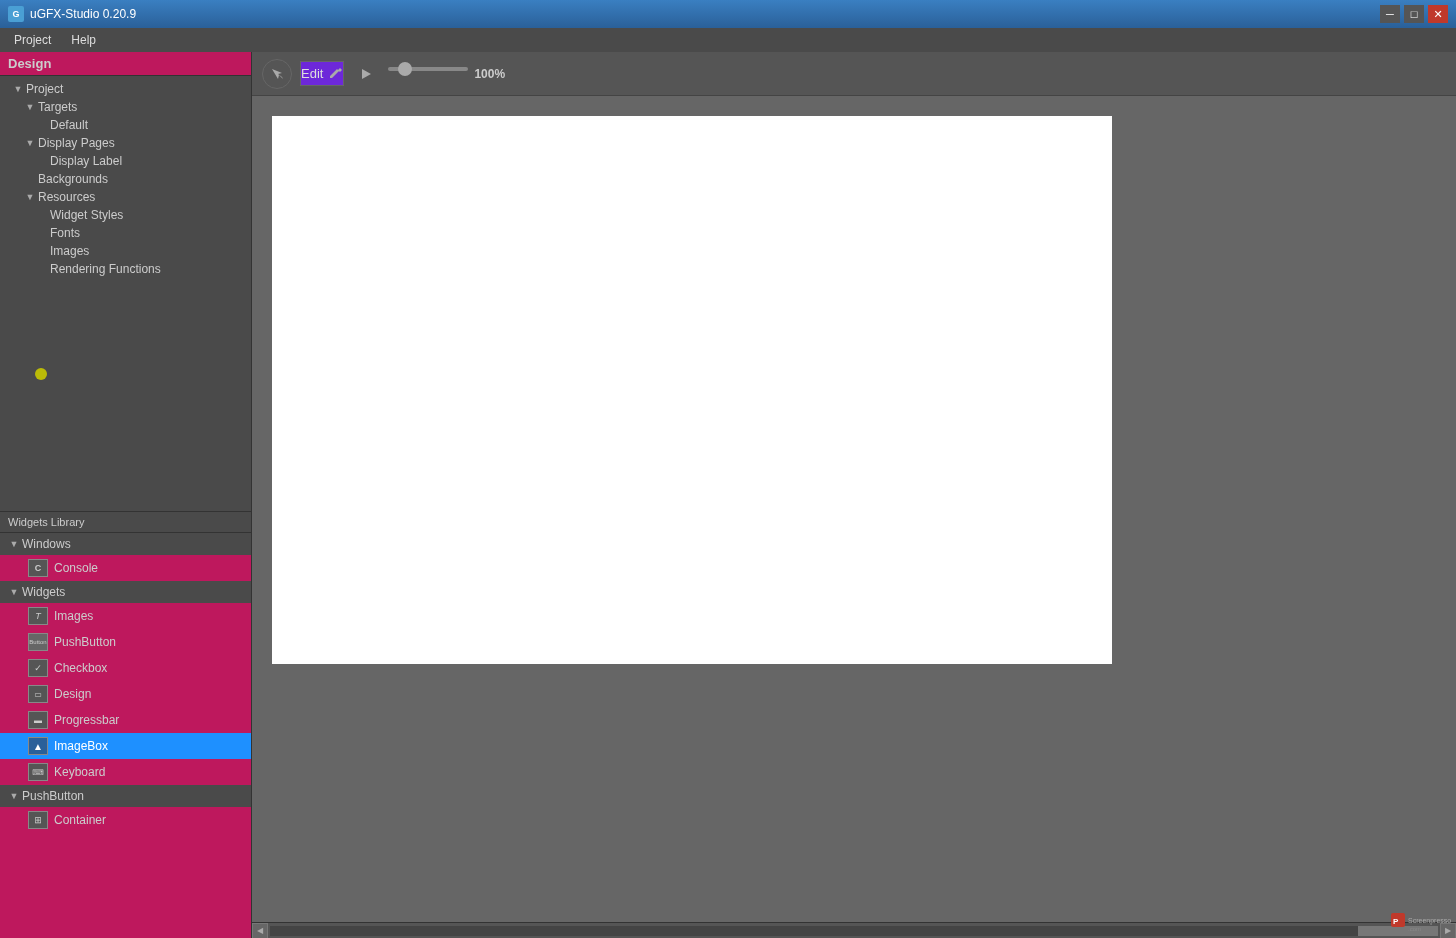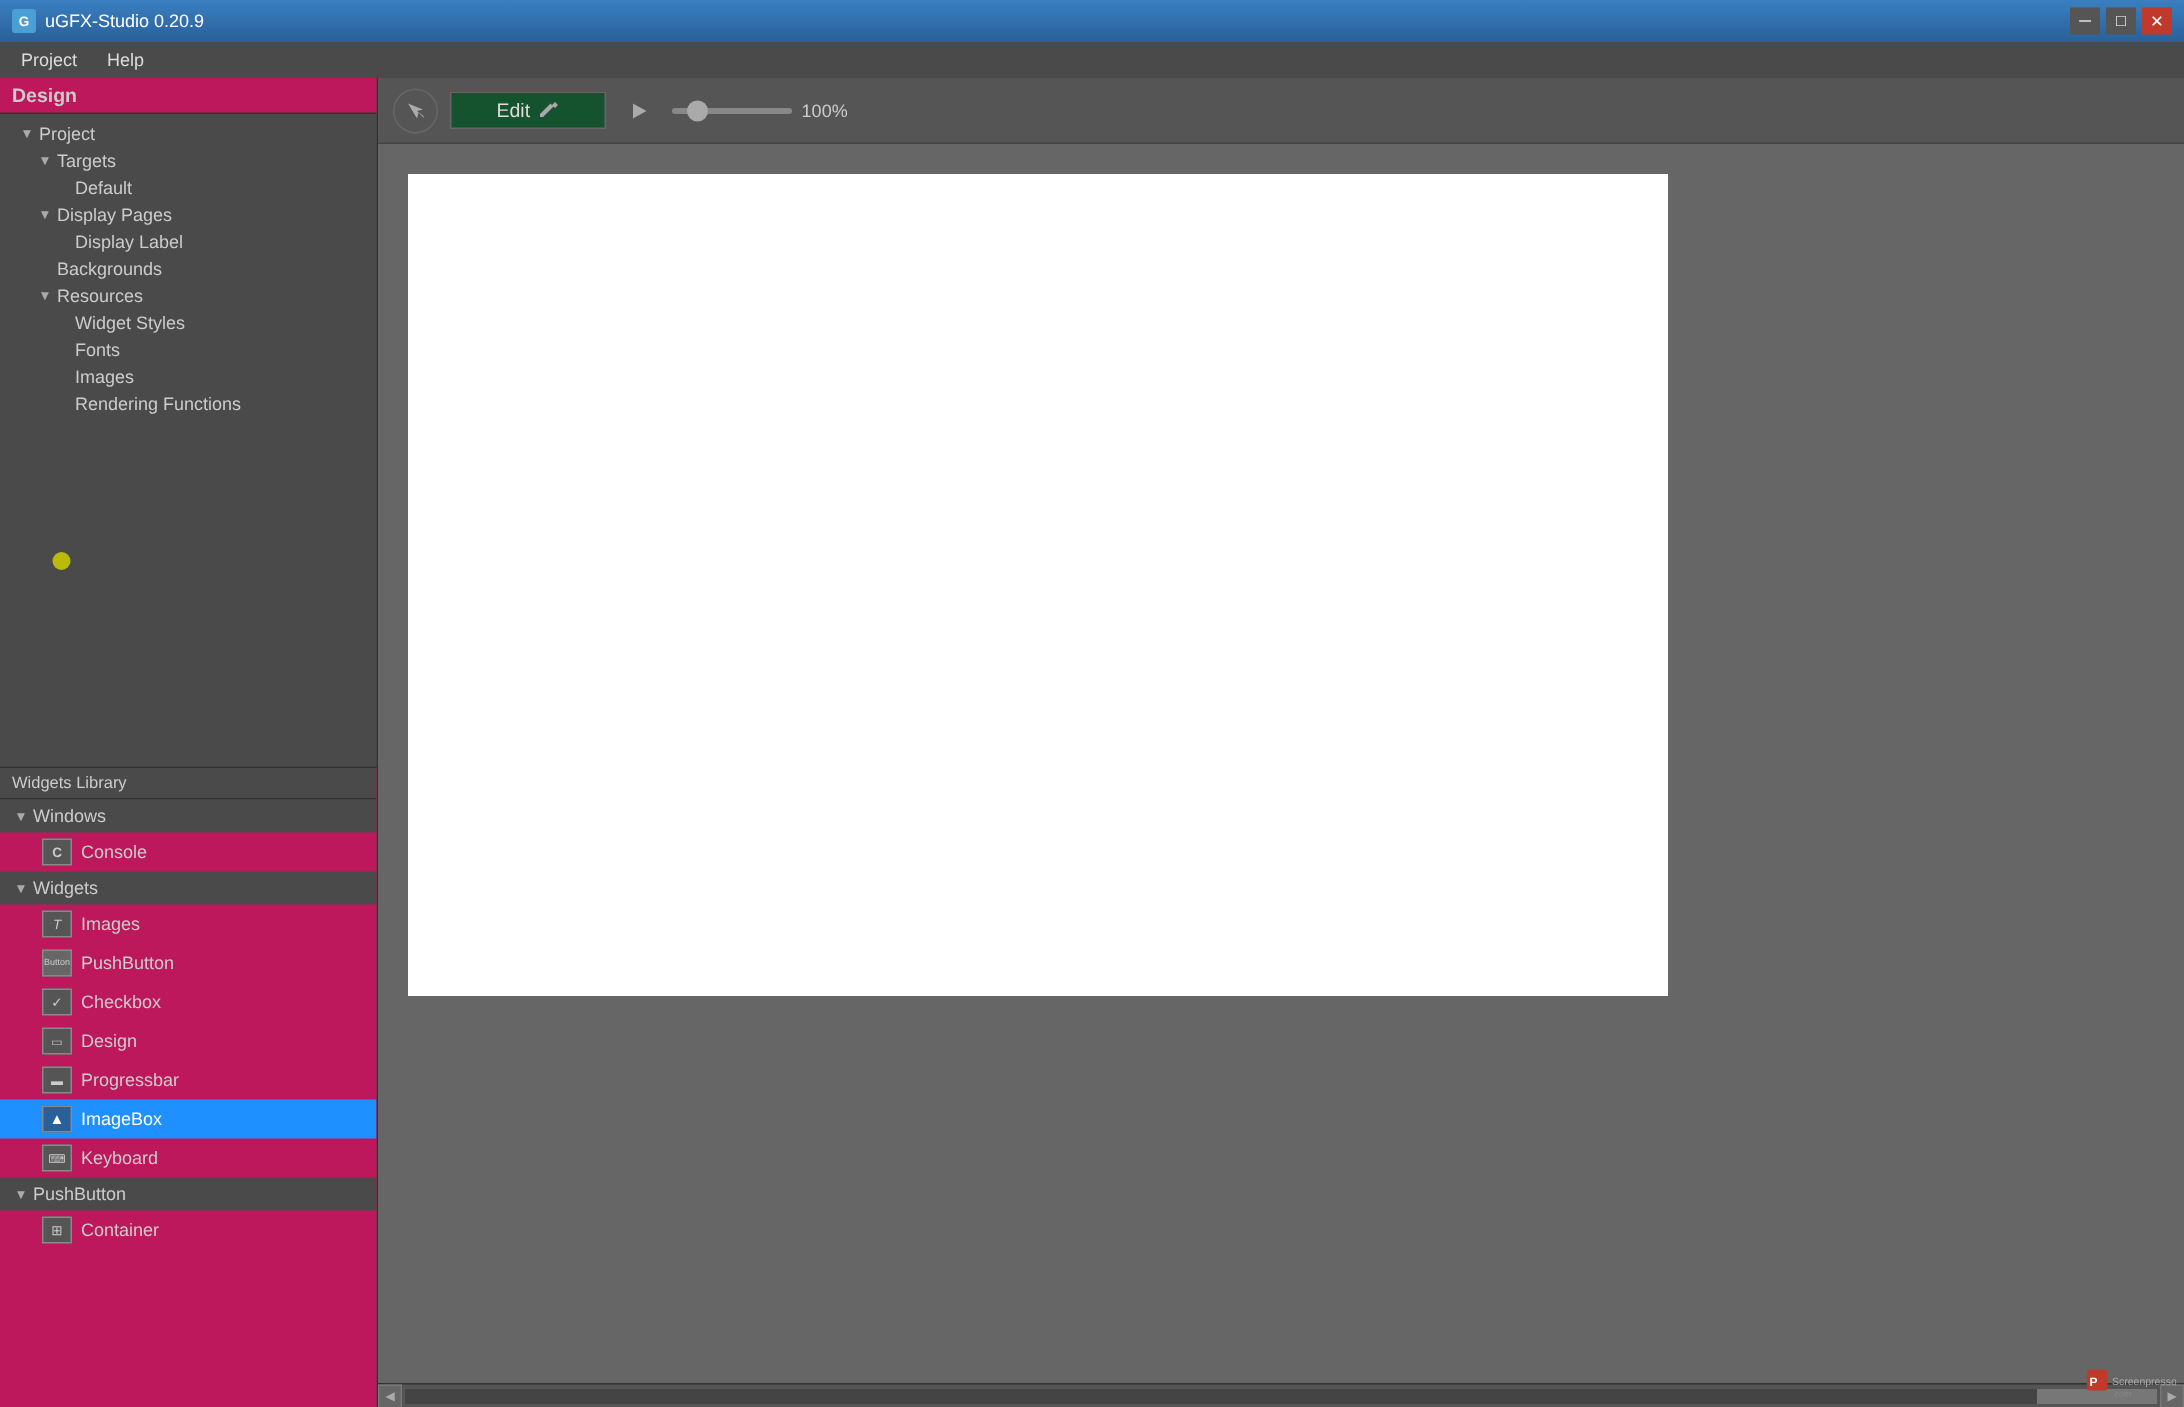--- a/index.html
+++ b/index.html
@@ -158,46 +158,47 @@
       height: 30px;
       border-radius: 50%;
       background: #666;
       border: 1px solid #777;
       display: flex;
       align-items: center;
       justify-content: center;
       cursor: pointer;
     }
     .edit-btn {
-      background: #14532d;
+      background: #6d28d9;
       border: 1px solid #666;
       color: #ddd;
-      padding: 4px 30px;
+      padding: 4px 0;
       display: flex;
       align-items: center;
       gap: 6px;
       cursor: pointer;
       font-size: 13px;
     }
     .play-btn {
       width: 28px;
       height: 28px;
       background: #555;
       border: none;
       color: #ddd;
       display: flex;
       align-items: center;
       justify-content: center;
       cursor: pointer;
       font-size: 14px;
     }
     .zoom-slider {
       display: flex;
-      align-items: center;
+      align-items: flex-start;
       gap: 6px;
+      font-weight: bold;
     }
     .zoom-track {
       width: 80px;
       height: 4px;
       background: #888;
       border-radius: 2px;
       position: relative;
     }
     .zoom-thumb {
       width: 14px;

